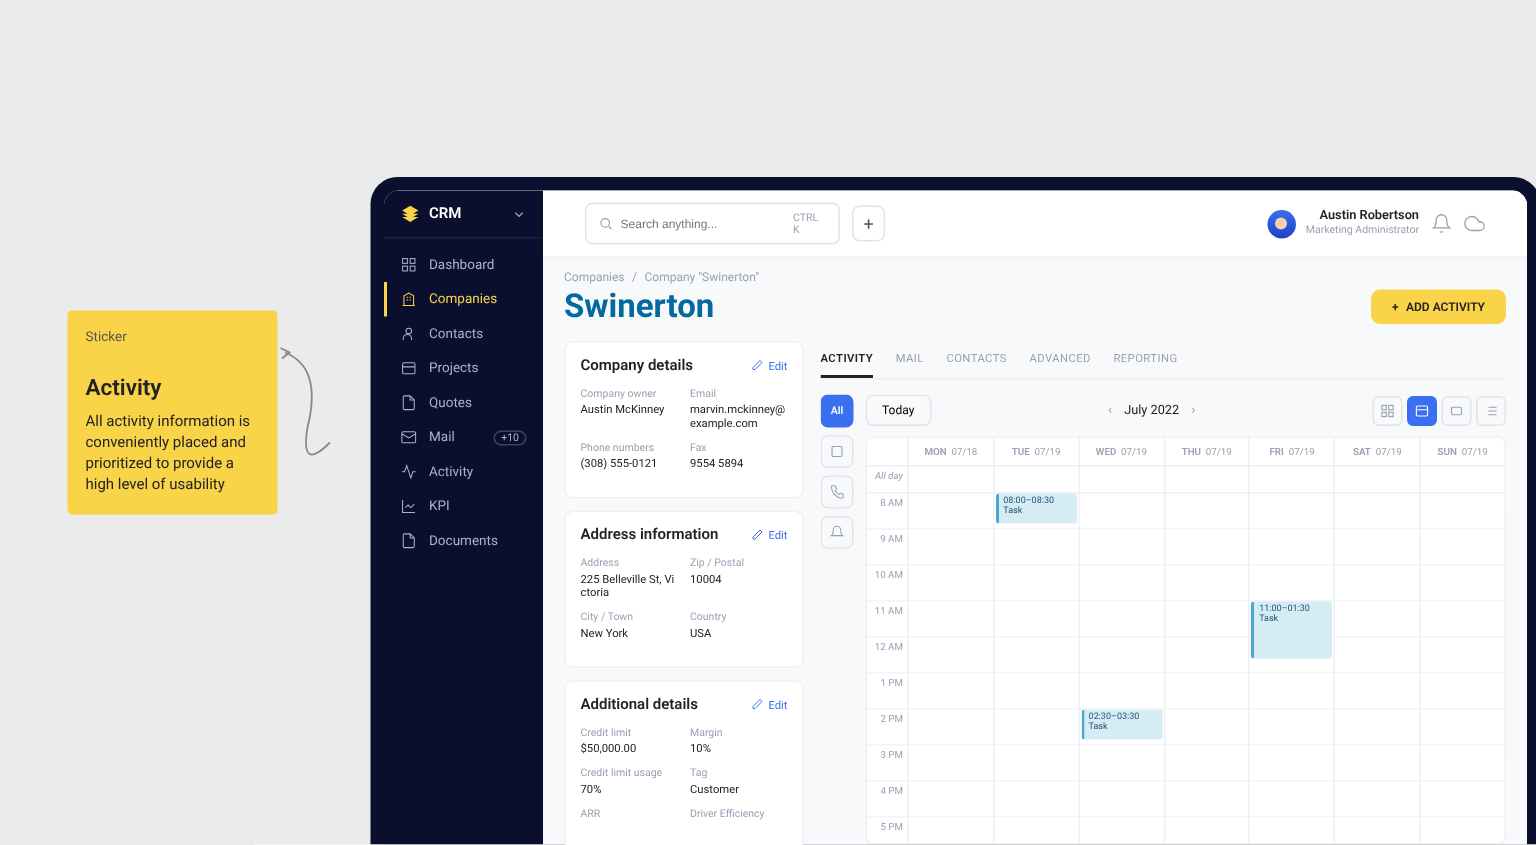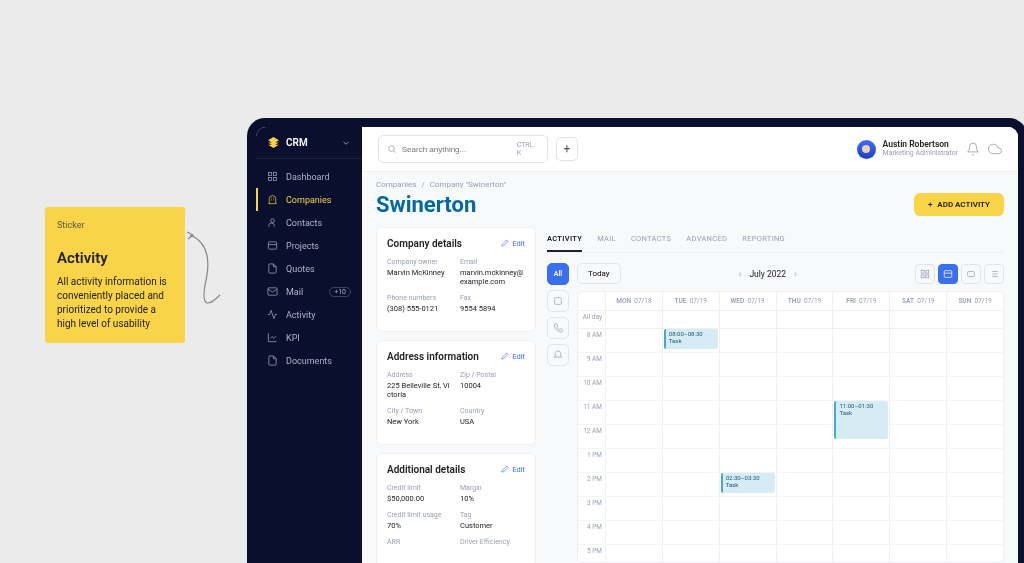--- a/index.html
+++ b/index.html
@@ -82,21 +82,21 @@
     .main {
       flex: 1;
       background: #f8f9fb;
       display: flex;
       flex-direction: column;
       overflow: hidden;
     }
     .topbar {
       display: flex;
       align-items: center;
-      padding: 8px 16px;
+      padding: 8px 28px;
       gap: 8px;
       background: #fff;
       border-bottom: 1px solid #eef0f4;
     }
     .search {
       display: flex;
       align-items: center;
       border: 1px solid #e1e4ea;
       border-radius: 5px;
       padding: 5px 8px;
@@ -115,21 +115,21 @@
       display: flex;
       align-items: center;
       justify-content: center;
       color: #555;
       font-size: 12px;
       cursor: pointer;
     }
     .user-block { margin-left: auto; display: flex; align-items: center; gap: 7px; }
     .avatar { width: 19px; height: 19px; border-radius: 50%; background: linear-gradient(#3a6ff0, #1e40c9); display: flex; align-items: center; justify-content: center; }
     .avatar-head { width: 8px; height: 8px; border-radius: 50%; background: #f3d0b0; }
-    .user-txt { line-height: 1.1; }
+    .user-txt { line-height: 1.1; text-align: right; }
     .user-name { font-size: 8.5px; font-weight: 600; color: #222; }
     .user-role { font-size: 7px; color: #9aa0b3; }
     .top-icon { width: 14px; height: 14px; stroke: #9aa0b3; fill: none; stroke-width: 1.5; }
     .content { flex: 1; display: flex; flex-direction: column; overflow: hidden; }
     .breadcrumb { padding: 8px 14px 0; font-size: 8px; color: #9aa0b3; display: flex; gap: 5px; }
     .breadcrumb .cur { color: #9aa0b3; }
     .title-row { display: flex; align-items: center; padding: 3px 14px 10px; }
     .title { font-size: 22px; font-weight: 700; color: #0369a1; }
     .add-btn {
       margin-left: auto;
@@ -202,21 +202,21 @@
     .day-h { flex: 1; text-align: center; padding: 5px 0; font-size: 6.5px; color: #9aa0b3; border-right: 1px solid #eef0f4; }
     .day-h:last-child { border-right: none; }
     .day-h .dn { font-weight: 600; }
     .grid-body { flex: 1; display: flex; overflow: hidden; }
     .hours { width: 28px; border-right: 1px solid #eef0f4; }
     .hour { height: 24px; font-size: 6.5px; color: #9aa0b3; text-align: right; padding: 2px 3px 0 0; border-bottom: 1px solid #f3f4f8; }
     .days { flex: 1; display: flex; position: relative; }
     .day-col { flex: 1; border-right: 1px solid #eef0f4; position: relative; }
     .day-col:last-child { border-right: none; }
     .slot { height: 24px; border-bottom: 1px solid #f3f4f8; }
-    .all-day { height: 18px; border-bottom: 1px solid #eef0f4; }
+    .all-day { height: 18px; border-bottom: 1px solid #eef0f4; font-style: italic; }
     .event {
       position: absolute;
       background: #d5ecf5;
       border-left: 2px solid #4aa8cc;
       border-radius: 2px;
       padding: 2px 3px;
       font-size: 6px;
       color: #1e5670;
       line-height: 1.1;
     }
@@ -365,21 +365,21 @@
                 <div class="edit-link">
                   <svg width="8" height="8" viewBox="0 0 24 24" stroke="#3a6ff0" fill="none" stroke-width="2">
                       <path d="M17 3l4 4L7 21H3v-4L17 3z"></path>
                     </svg>
                   <span>Edit</span>
                 </div>
               </div>
               <div class="field-row">
                 <div class="field">
                   <div class="field-label">Company owner</div>
-                  <div class="field-val">Marvin McKinney</div>
+                  <div class="field-val">Austin McKinney</div>
                 </div>
                 <div class="field">
                   <div class="field-label">Email</div>
                   <div class="field-val">marvin.mckinney@example.com</div>
                 </div>
               </div>
               <div class="field-row">
                 <div class="field">
                   <div class="field-label">Phone numbers</div>
                   <div class="field-val">(308) 555-0121</div>

